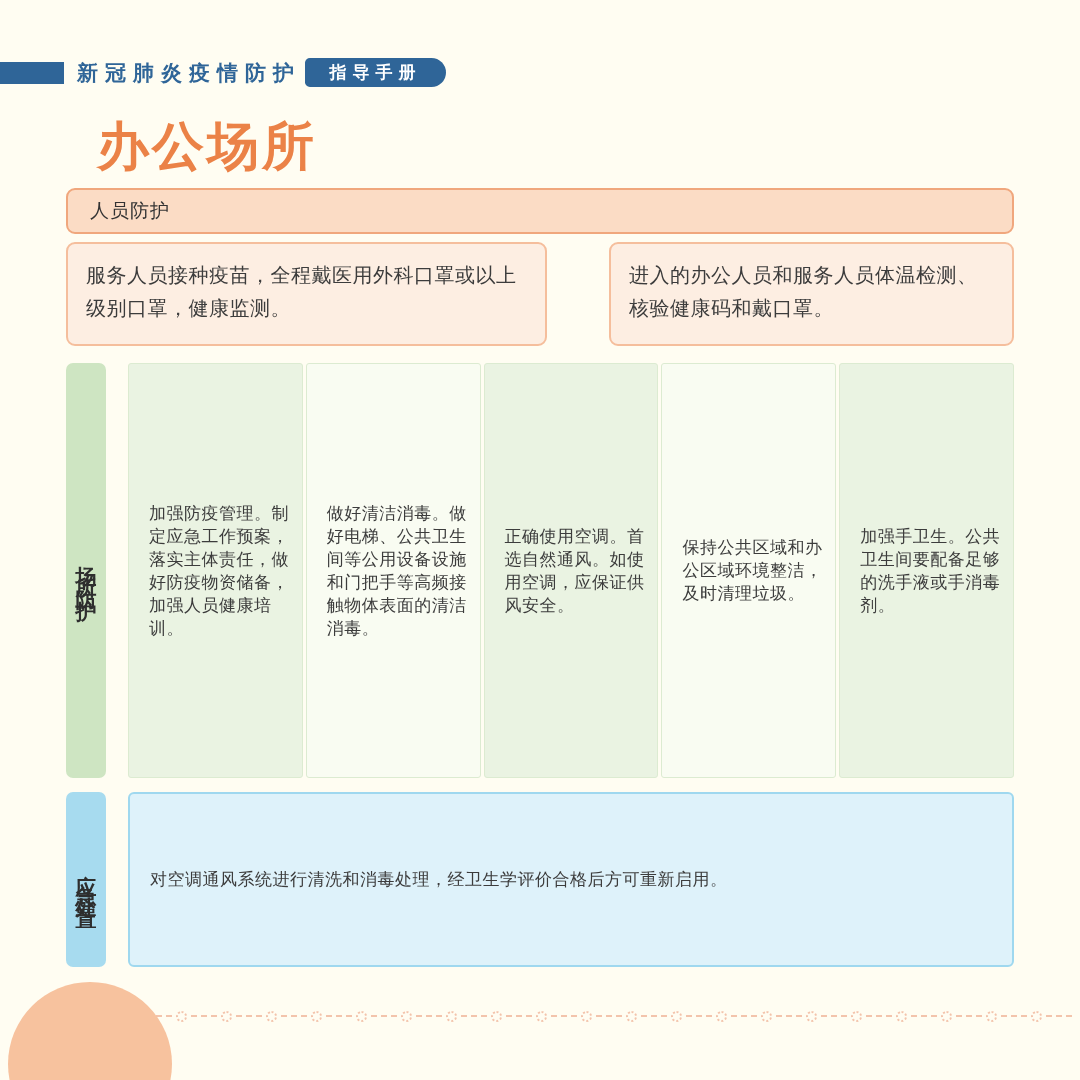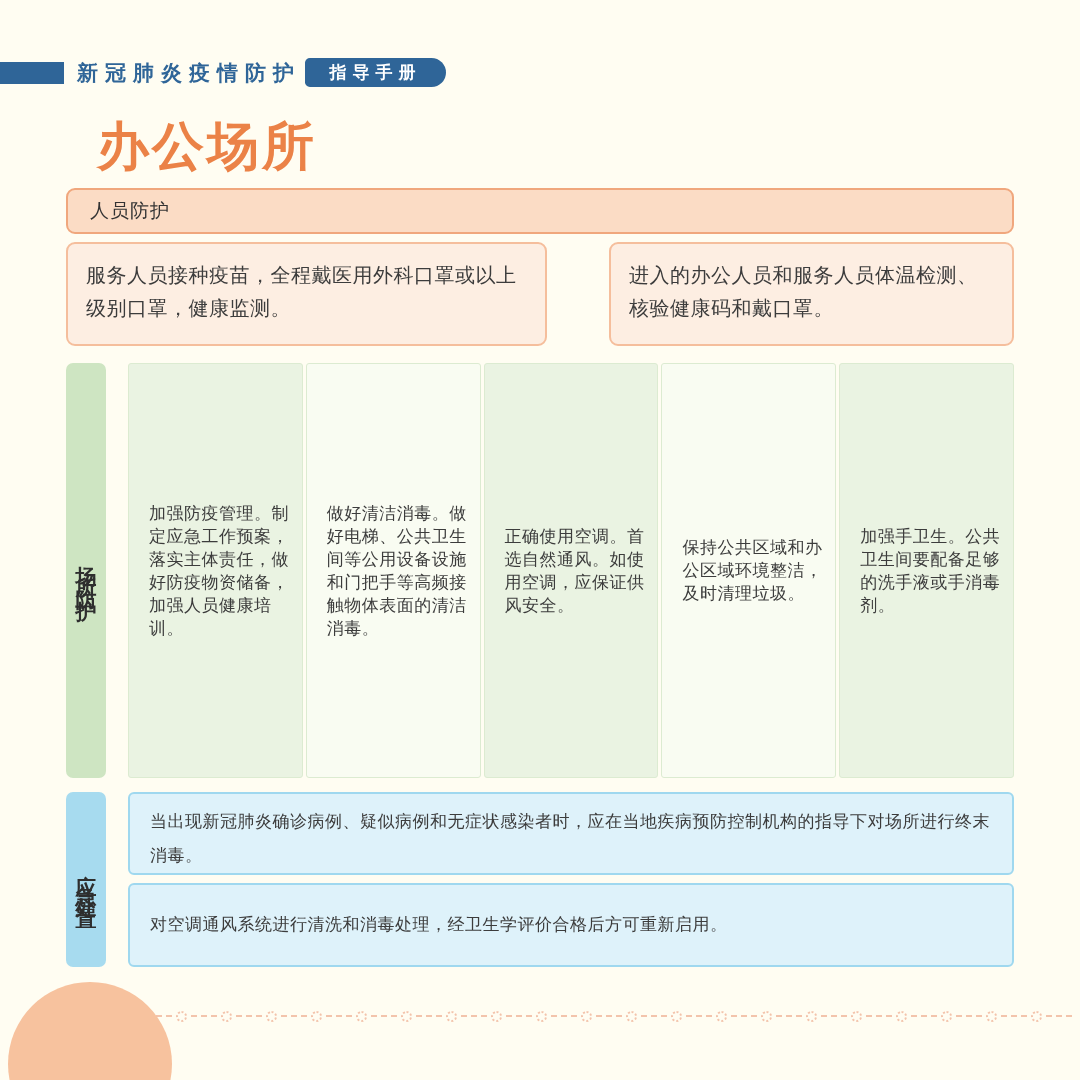--- a/index.html
+++ b/index.html
@@ -80,21 +80,20 @@
       <div class="venue-row">保持公共区域和办公区域环境整洁，及时清理垃圾。</div>
       <div class="venue-row">加强手卫生。公共卫生间要配备足够的洗手液或手消毒剂。</div>
     </div>
   </div>
 
   <div class="emergency-section">
     <div class="side-strip">
       <span class="vertical-label">应急处置</span>
     </div>
     <div class="emergency-rows">
-      <div class="blue-box first">当出现新冠肺炎确诊病例、疑似病例和无症状感染者时，应在当地疾病预防控制机构的指导下对场所进行终末消毒。</div>
       <div class="blue-box second">对空调通风系统进行清洗和消毒处理，经卫生学评价合格后方可重新启用。</div>
     </div>
   </div>
 
   <div class="deco-chain" id="deco-chain">
       <span class="chain-dash"></span>
       <span class="chain-ring"></span>
       <span class="chain-dash"></span>
       <span class="chain-ring"></span>
       <span class="chain-dash"></span>

